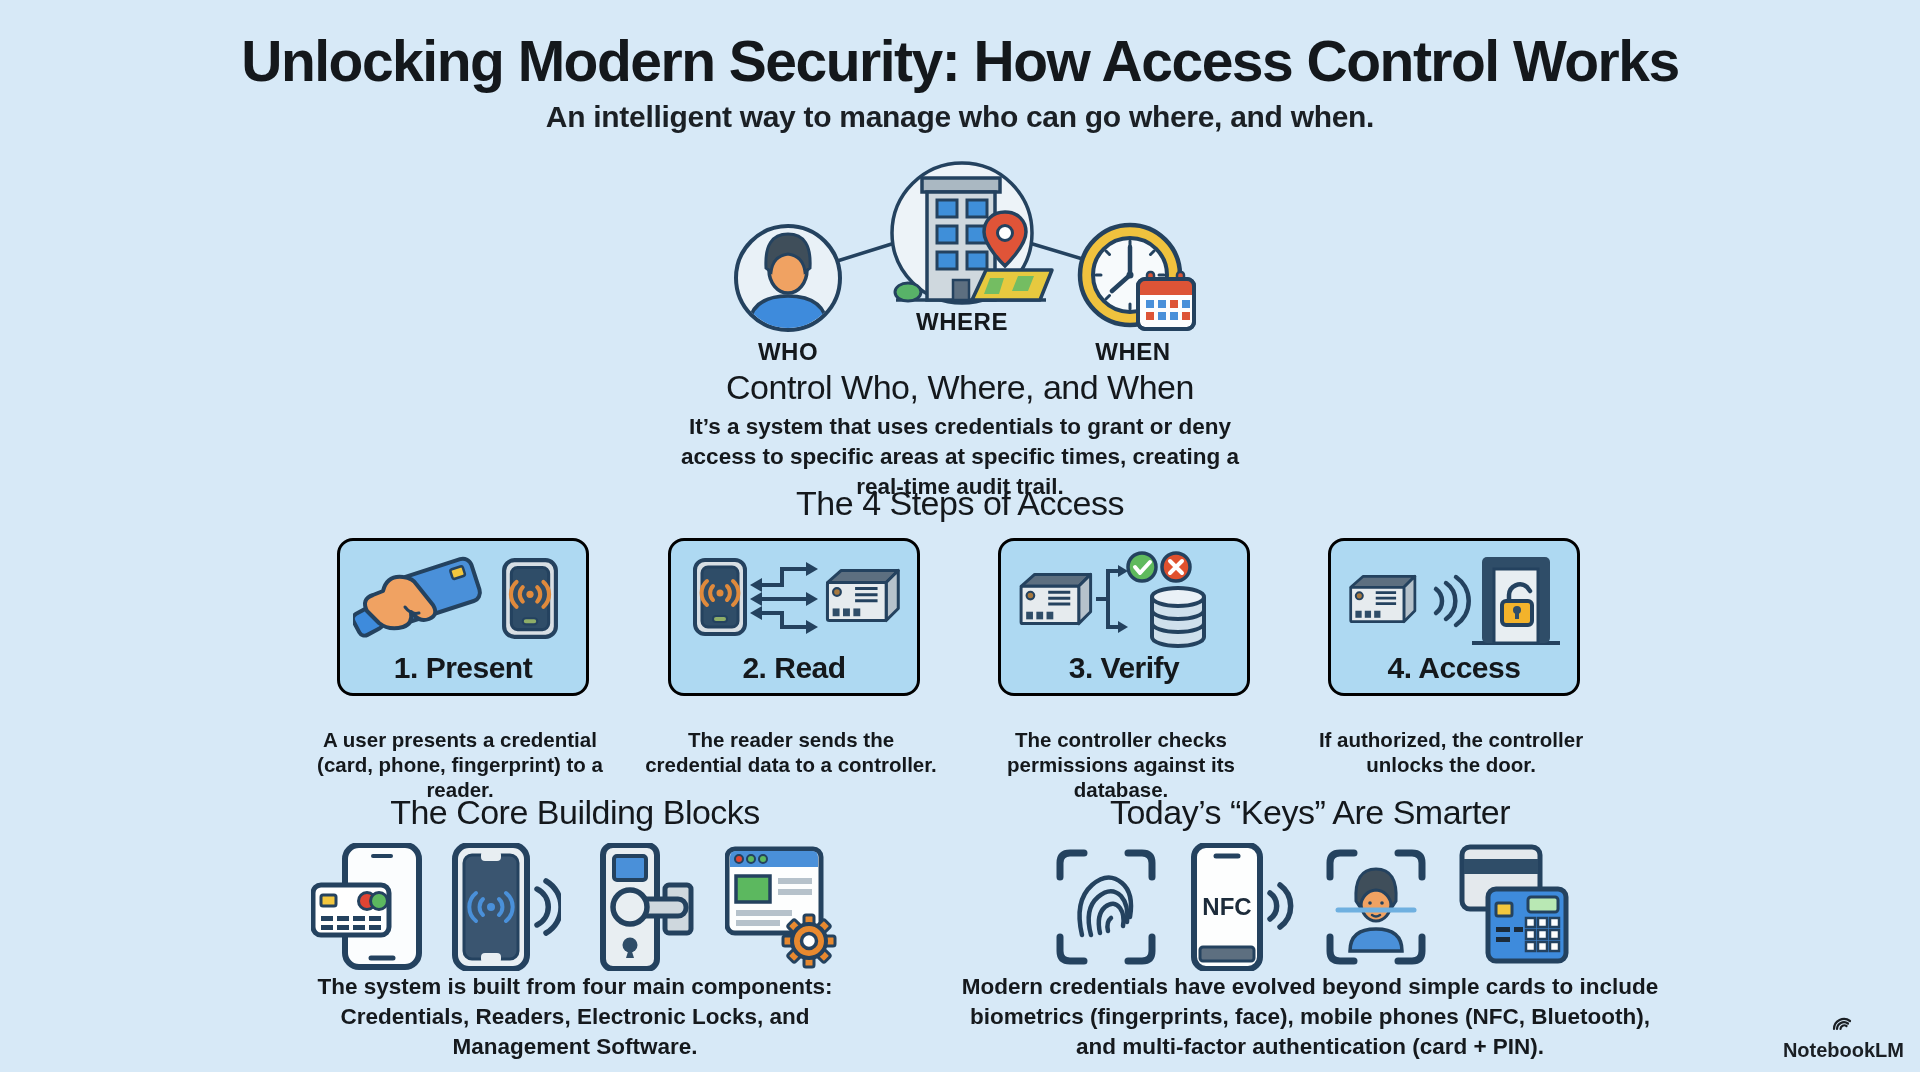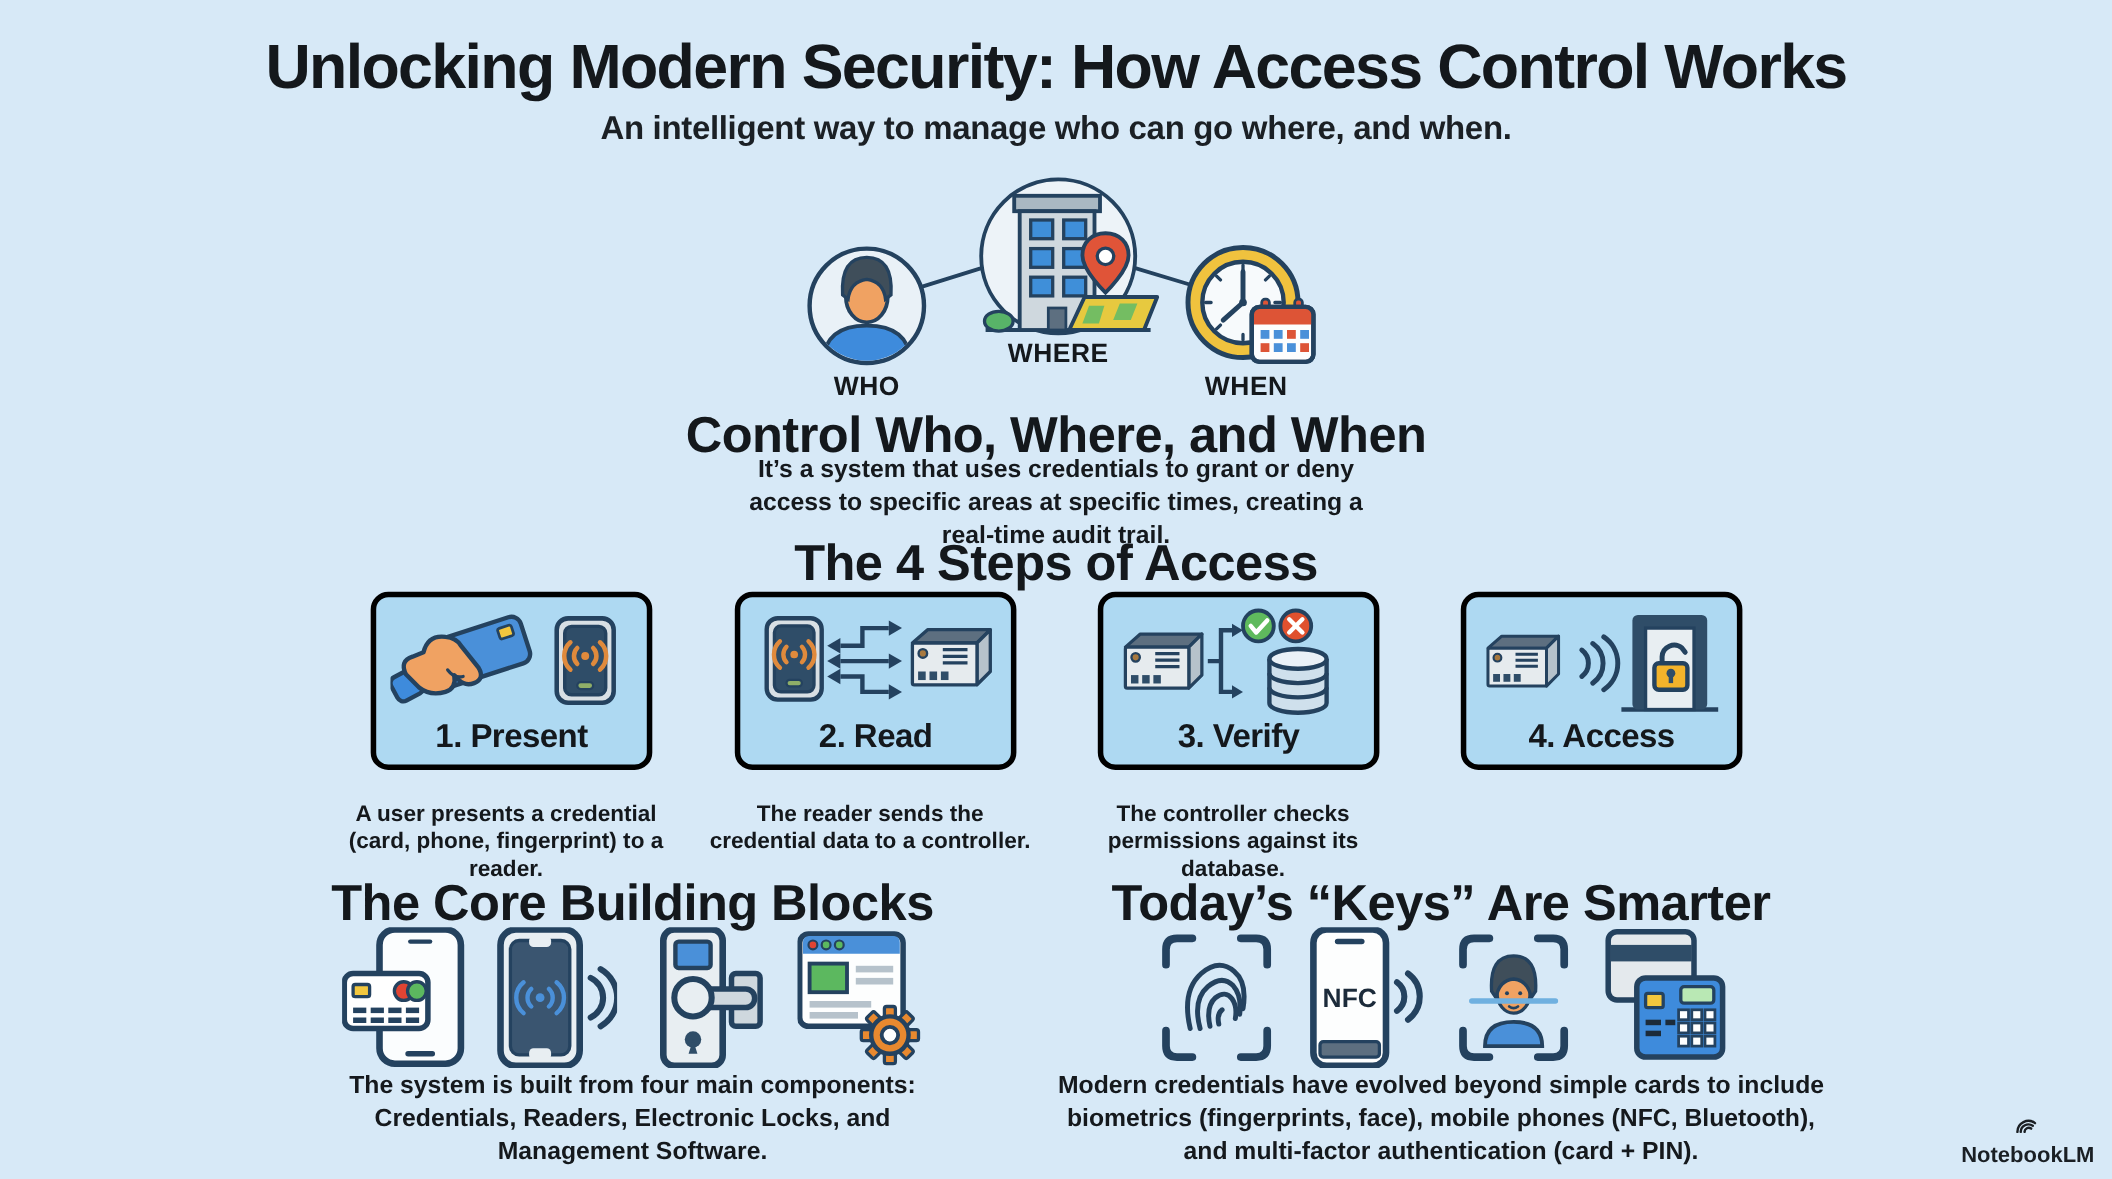--- a/index.html
+++ b/index.html
@@ -1,25 +1,25 @@
 <!DOCTYPE html>
 <html><head>
 <meta charset="utf-8">
 <style>
   html,body{margin:0;padding:0;background:#d7e9f7;}
   #canvas{position:relative;width:1920px;height:1072px;background:#d7e9f7;overflow:hidden;
           font-family:"Liberation Sans","DejaVu Sans",sans-serif;color:#14181c;}
   .ctr{position:absolute;transform:translateX(-50%);text-align:center;}
   .title{top:28px;left:960px;font-size:57px;font-weight:900;letter-spacing:-1.5px;white-space:nowrap;}
   .subtitle{top:100px;left:960px;font-size:30px;font-weight:600;letter-spacing:-0.3px;white-space:nowrap;color:#1b2025;}
-  .sec-head{font-size:46px;font-weight:700;letter-spacing:-0.5px;white-space:nowrap;}
+  .sec-head{font-size:34px;font-weight:400;letter-spacing:-0.5px;white-space:nowrap;}
   .para{font-size:22.5px;font-weight:600;line-height:1.33;color:#15191d;}
   #trio{position:absolute;left:700px;top:148px;width:520px;height:230px;}
   .trio-label{position:absolute;transform:translateX(-50%);font-size:24px;font-weight:800;letter-spacing:0.5px;}
-  .step-card{position:absolute;top:538px;width:246px;height:152px;background:#aed9f2;border:5px solid #000000;
+  .step-card{position:absolute;top:538px;width:246px;height:152px;background:#aed9f2;border:3px solid #000000;
              border-radius:16px;display:flex;flex-direction:column;align-items:center;justify-content:flex-end;}
   .step-card svg{position:absolute;top:8px;left:13px;}
   .step-title{font-size:30px;font-weight:800;margin-bottom:8px;letter-spacing:-0.5px;}
   .step-desc{position:absolute;top:696px;width:300px;text-align:center;font-size:20.5px;font-weight:600;line-height:1.22;margin-top:31px;}
   .icon-row{position:absolute;display:flex;align-items:center;justify-content:center;gap:26px;transform:translateX(-50%);}
   .watermark{position:absolute;right:16px;bottom:10px;display:flex;align-items:center;gap:6px;
              font-size:20px;font-weight:600;color:#1a1f24;flex-direction:column;}
 </style>
 </head>
 <body>
@@ -191,20 +191,21 @@
         <rect x="138" y="8" width="68" height="86" rx="5" fill="#2f4d68"></rect>
         <rect x="150" y="20" width="44" height="74" fill="#e8eef2" stroke="#24425f" stroke-width="3"></rect>
         <path d="M165,52 v-6 a11,11 0 0 1 18,-8 l3,4" fill="none" stroke="#24425f" stroke-width="4.5" stroke-linecap="round"></path>
         <rect x="158" y="52" width="30" height="24" rx="4" fill="#f3b32b" stroke="#24425f" stroke-width="4"></rect>
         <circle cx="173" cy="61" r="4" fill="#2f4d68"></circle>
         <rect x="171" y="62" width="4" height="8" fill="#2f4d68"></rect>
       </g>
     </svg>
     <div class="step-title">4. Access</div>
   </div>
+  <div class="step-desc" style="left:1301px">If authorized, the controller unlocks the door.</div>
 
   <div class="ctr sec-head" style="left:575px;top:793px">The Core Building Blocks</div>
   <div class="icon-row" style="left:575px;top:843px">
     <svg width="112" height="128" viewBox="0 0 112 128">
       <rect x="34" y="2" width="74" height="122" rx="14" fill="#fbfdfe" stroke="#24425f" stroke-width="6"></rect>
       <path d="M62,13 h18" stroke="#24425f" stroke-width="4" stroke-linecap="round"></path>
       <path d="M60,115 h22" stroke="#24425f" stroke-width="5" stroke-linecap="round"></path>
       <rect x="2" y="42" width="76" height="50" rx="8" fill="#ffffff" stroke="#24425f" stroke-width="5"></rect>
       <rect x="10" y="52" width="15" height="11" rx="2" fill="#f3c73e" stroke="#24425f" stroke-width="3"></rect>
       <circle cx="56" cy="58" r="8.5" fill="#e04433" stroke="#24425f" stroke-width="3"></circle>

